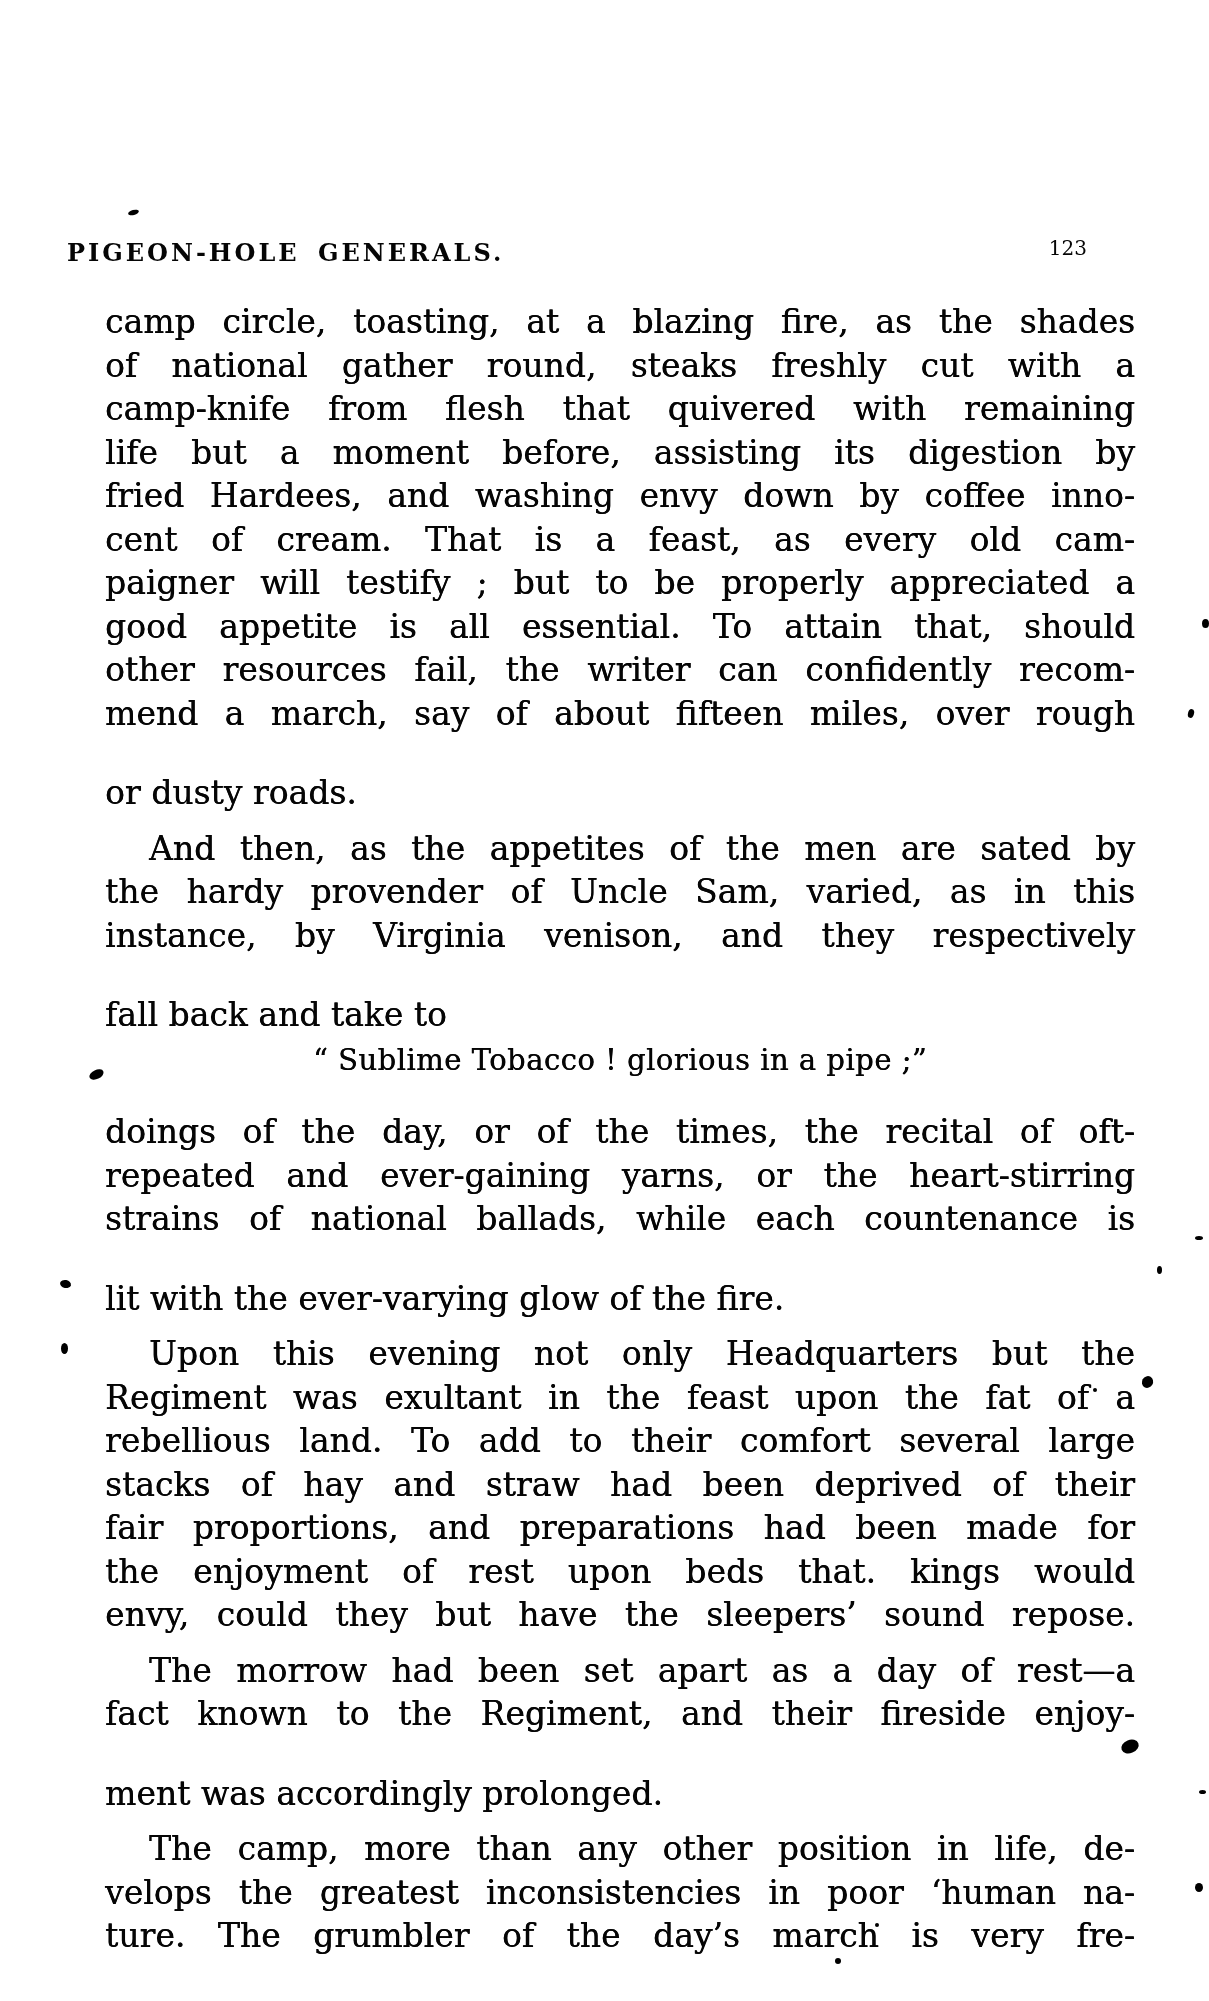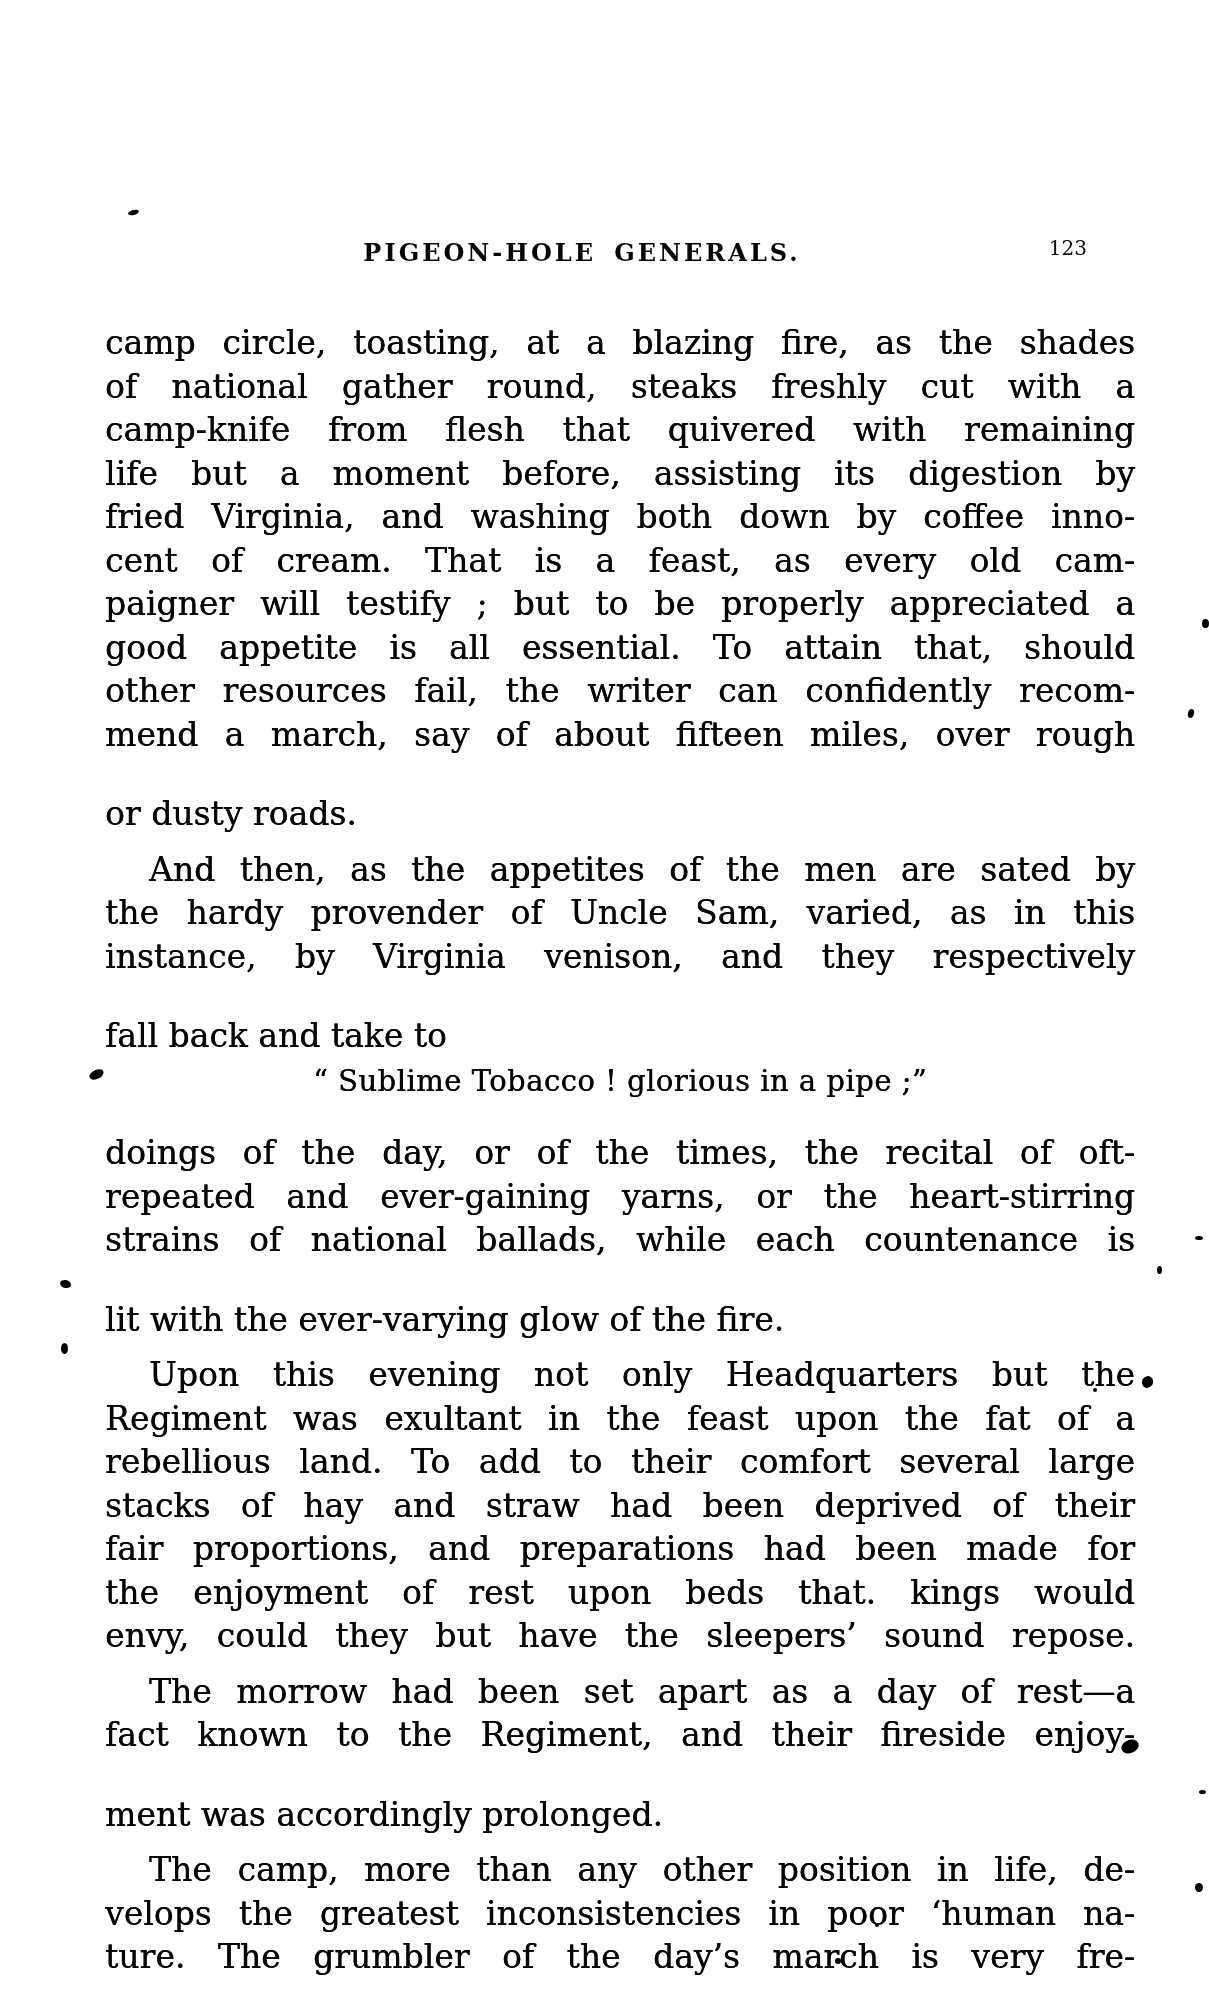--- a/index.html
+++ b/index.html
@@ -21,39 +21,38 @@
     position: absolute;
     top: 238px;
     left: 105px;
     width: 1030px;
     height: 36px;
   }
   .header-title {
     position: absolute;
     left: 0;
     width: 1030px;
-    text-align: center;
     transform: translateX(-38px);
     font-size: 24px;
     font-weight: bold;
     letter-spacing: 3px;
     word-spacing: 7px;
     white-space: nowrap;
   }
   .page-number {
     position: absolute;
     right: 48px;
     top: -2px;
     font-size: 20px;
   }
   
   .textblock {
     position: absolute;
     left: 105px;
-    top: 321px;
+    top: 300px;
     width: 1030px;
     font-size: 33px;
     line-height: 43.5px;
     text-align: justify;
     text-justify: inter-word;
     text-shadow: 0.35px 0 0 #050505;
   }
   .para { margin: 0; }
   .para.indent .line:first-child { text-indent: 44px; margin-top: 12px; }
   .line { text-align-last: justify; }
@@ -84,21 +83,21 @@
     <div class="page-number">123</div>
   </div>
 
   <div class="textblock">
 
   <div class="para">
         <div class="line">camp circle, toasting, at a blazing fire, as the shades</div>
         <div class="line">of national gather round, steaks freshly cut with a</div>
         <div class="line">camp-knife from flesh that quivered with remaining</div>
         <div class="line">life but a moment before, assisting its digestion by</div>
-        <div class="line">fried Virginia, and washing both down by coffee inno-</div>
+        <div class="line">fried Hardees, and washing envy down by coffee inno-</div>
         <div class="line">cent of cream. That is a feast, as every old cam-</div>
         <div class="line">paigner will testify ; but to be properly appreciated a</div>
         <div class="line">good appetite is all essential. To attain that, should</div>
         <div class="line">other resources fail, the writer can confidently recom-</div>
         <div class="line">mend a march, say of about fifteen miles, over rough</div>
         <div class="line last-left">or dusty roads.</div>
       </div>
       <div class="para indent">
         <div class="line">And then, as the appetites of the men are sated by</div>
         <div class="line">the hardy provender of Uncle Sam, varied, as in this</div>

